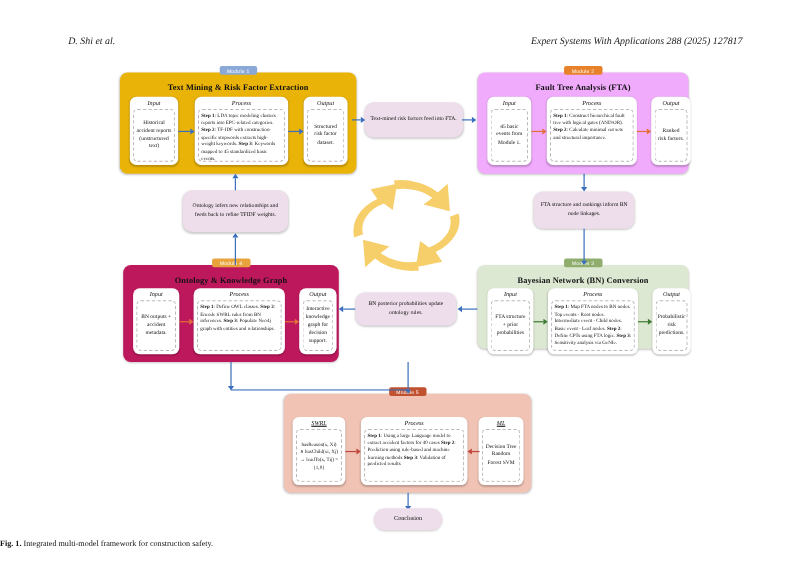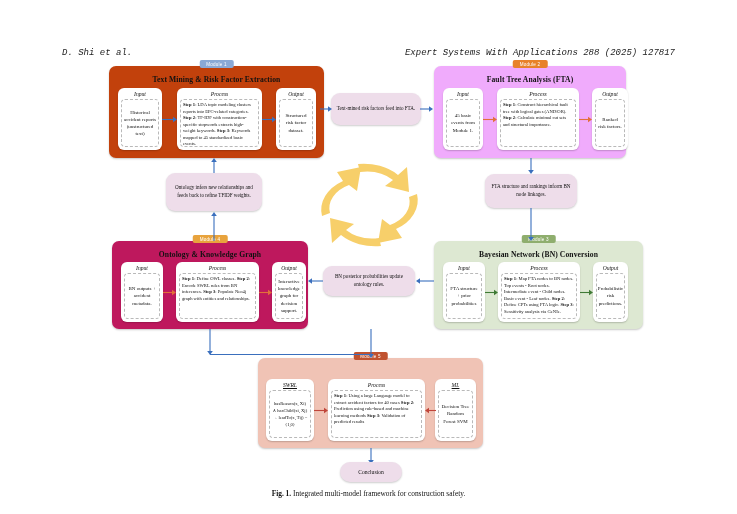--- a/index.html
+++ b/index.html
@@ -4,21 +4,21 @@
 <style>
   html,body{margin:0;padding:0;}
   body{
     width:737px;height:514px;background:#ffffff;
     font-family:"Liberation Serif", serif;
     position:relative;overflow:hidden;
   }
   .page{position:absolute;inset:0;}
 
   
-  .runhead{position:absolute;top:48px;left:0;width:737px;height:14px;font-family:Liberation Mono, monospace;}
+  .runhead{position:absolute;top:32px;left:0;width:737px;height:14px;}
   .runhead .left{position:absolute;left:62px;top:0;font-style:italic;font-size:9px;color:#222;}
   .runhead .right{position:absolute;right:62px;top:0;font-style:italic;font-size:9px;color:#222;text-align:center;}
 
   
   .module{
     position:absolute;border-radius:7px;
     box-shadow:0 1px 2px rgba(0,0,0,.22);
   }
   .mod-badge{
     position:absolute;top:-6px;left:50%;transform:translateX(-50%);
@@ -65,37 +65,37 @@
     box-shadow:0 1px 2px rgba(0,0,0,.20);
     display:flex;align-items:center;justify-content:center;
     font-size:5.6px;color:#111;
   }
 
   
   .arrow{position:absolute;}
   .ah{height:0;border-top-width:1px;border-top-style:solid;}
 
   .caption{
-    position:absolute;left:0;width:737px;top:489px;text-align:center;
+    position:absolute;left:0;width:737px;top:489px;text-align:left;
     font-size:7.4px;color:#111;
   }
   .caption b{font-weight:bold;}
   svg{display:block;overflow:visible;}
 </style>
 </head>
 <body>
 
 <div class="page">
 
   <div class="runhead">
     <div class="left">D. Shi et al.</div>
     <div class="right">Expert Systems With Applications 288 (2025) 127817</div>
   </div>
 
-  <div class="module" style="left:109px;top:66px;width:215px;height:92px;background:#c2410c;">
+  <div class="module" style="left:109px;top:66px;width:215px;height:92px;background:#eab308;">
     <div class="mod-badge" style="background:#8aa9d6;">Module 1</div>
     <div class="mod-title">Text Mining &amp; Risk Factor Extraction</div>
 
     <div class="ipo" style="left:9px;top:22px;width:44px;height:62px;">
       <div class="ipo-hdr">Input</div>
       <div class="ipo-inner">
         <div class="ipo-txt">Historical accident reports (unstructured text)</div>
       </div>
     </div>
 
@@ -158,21 +158,21 @@
     <svg class="arrow" style="left:49px;top:50px;" width="15" height="7">
       <line x1="0" y1="3.5" x2="10" y2="3.5" stroke="#e2703a" stroke-width="1.1"></line>
       <polygon points="10,0.8 14,3.5 10,6.2" fill="#e2703a"></polygon>
     </svg>
     <svg class="arrow" style="left:145px;top:50px;" width="14" height="7">
       <line x1="0" y1="3.5" x2="9" y2="3.5" stroke="#e2703a" stroke-width="1.1"></line>
       <polygon points="9,0.8 13,3.5 9,6.2" fill="#e2703a"></polygon>
     </svg>
   </div>
 
-  <div class="module" style="left:434px;top:241px;width:192px;height:88px;background:#dde8d2;padding-left:17px;">
+  <div class="module" style="left:434px;top:241px;width:192px;height:76px;background:#dde8d2;">
     <div class="mod-badge" style="background:#8fae6e;">Module 3</div>
     <div class="mod-title">Bayesian Network (BN) Conversion</div>
 
     <div class="ipo" style="left:9px;top:21px;width:42px;height:60px;">
       <div class="ipo-hdr">Input</div>
       <div class="ipo-inner">
         <div class="ipo-txt">FTA structure + prior probabilities</div>
       </div>
     </div>
 

